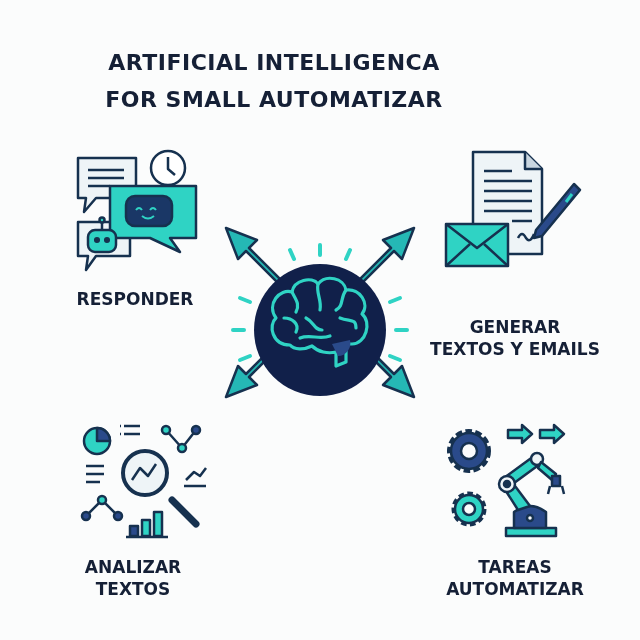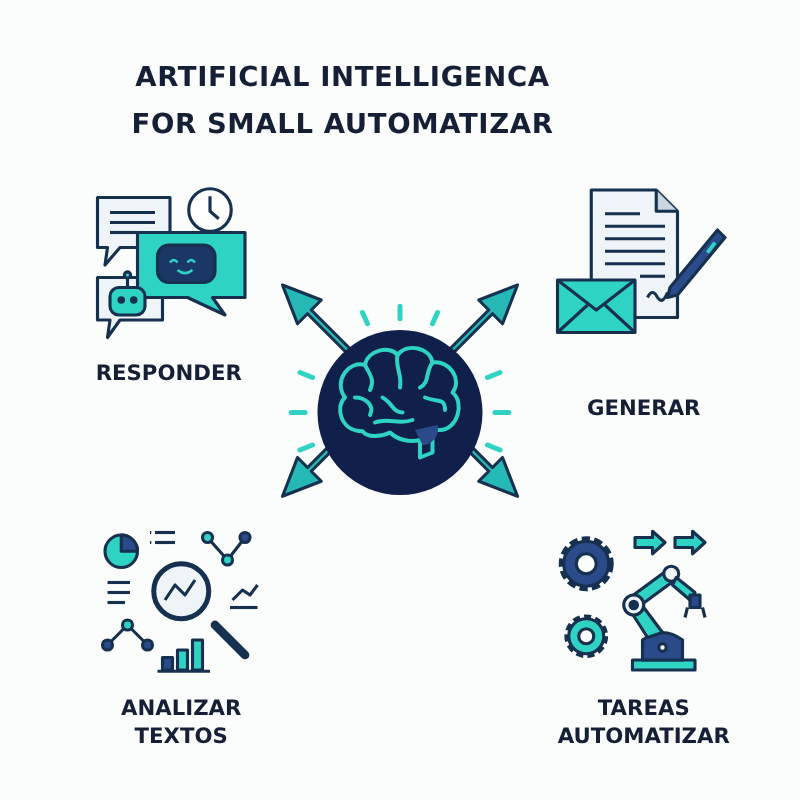--- a/index.html
+++ b/index.html
@@ -146,21 +146,22 @@
     <rect x="552" y="476" width="8" height="10" fill="#2a4a8a"></rect>
     <path d="M550,486 L548,494 M562,486 L564,494" fill="none"></path>
   </g>
 </svg>
 
 <div class="label" style="left:50px;top:288px;width:170px;">
   <div>RESPONDER</div>
 </div>
 <div class="label" style="left:420px;top:288px;width:190px;margin-top:28px;">
   <div>GENERAR</div>
+  <div>TEXTOS Y EMAILS</div>
 </div>
-<div class="label" style="left:60px;top:556px;width:170px;">
+<div class="label" style="left:48px;top:556px;width:170px;">
   <div>ANALIZAR</div>
   <div>TEXTOS</div>
 </div>
 <div class="label" style="left:420px;top:556px;width:190px;">
   <div>TAREAS</div>
   <div>AUTOMATIZAR</div>
 </div>
 
 </body></html>

